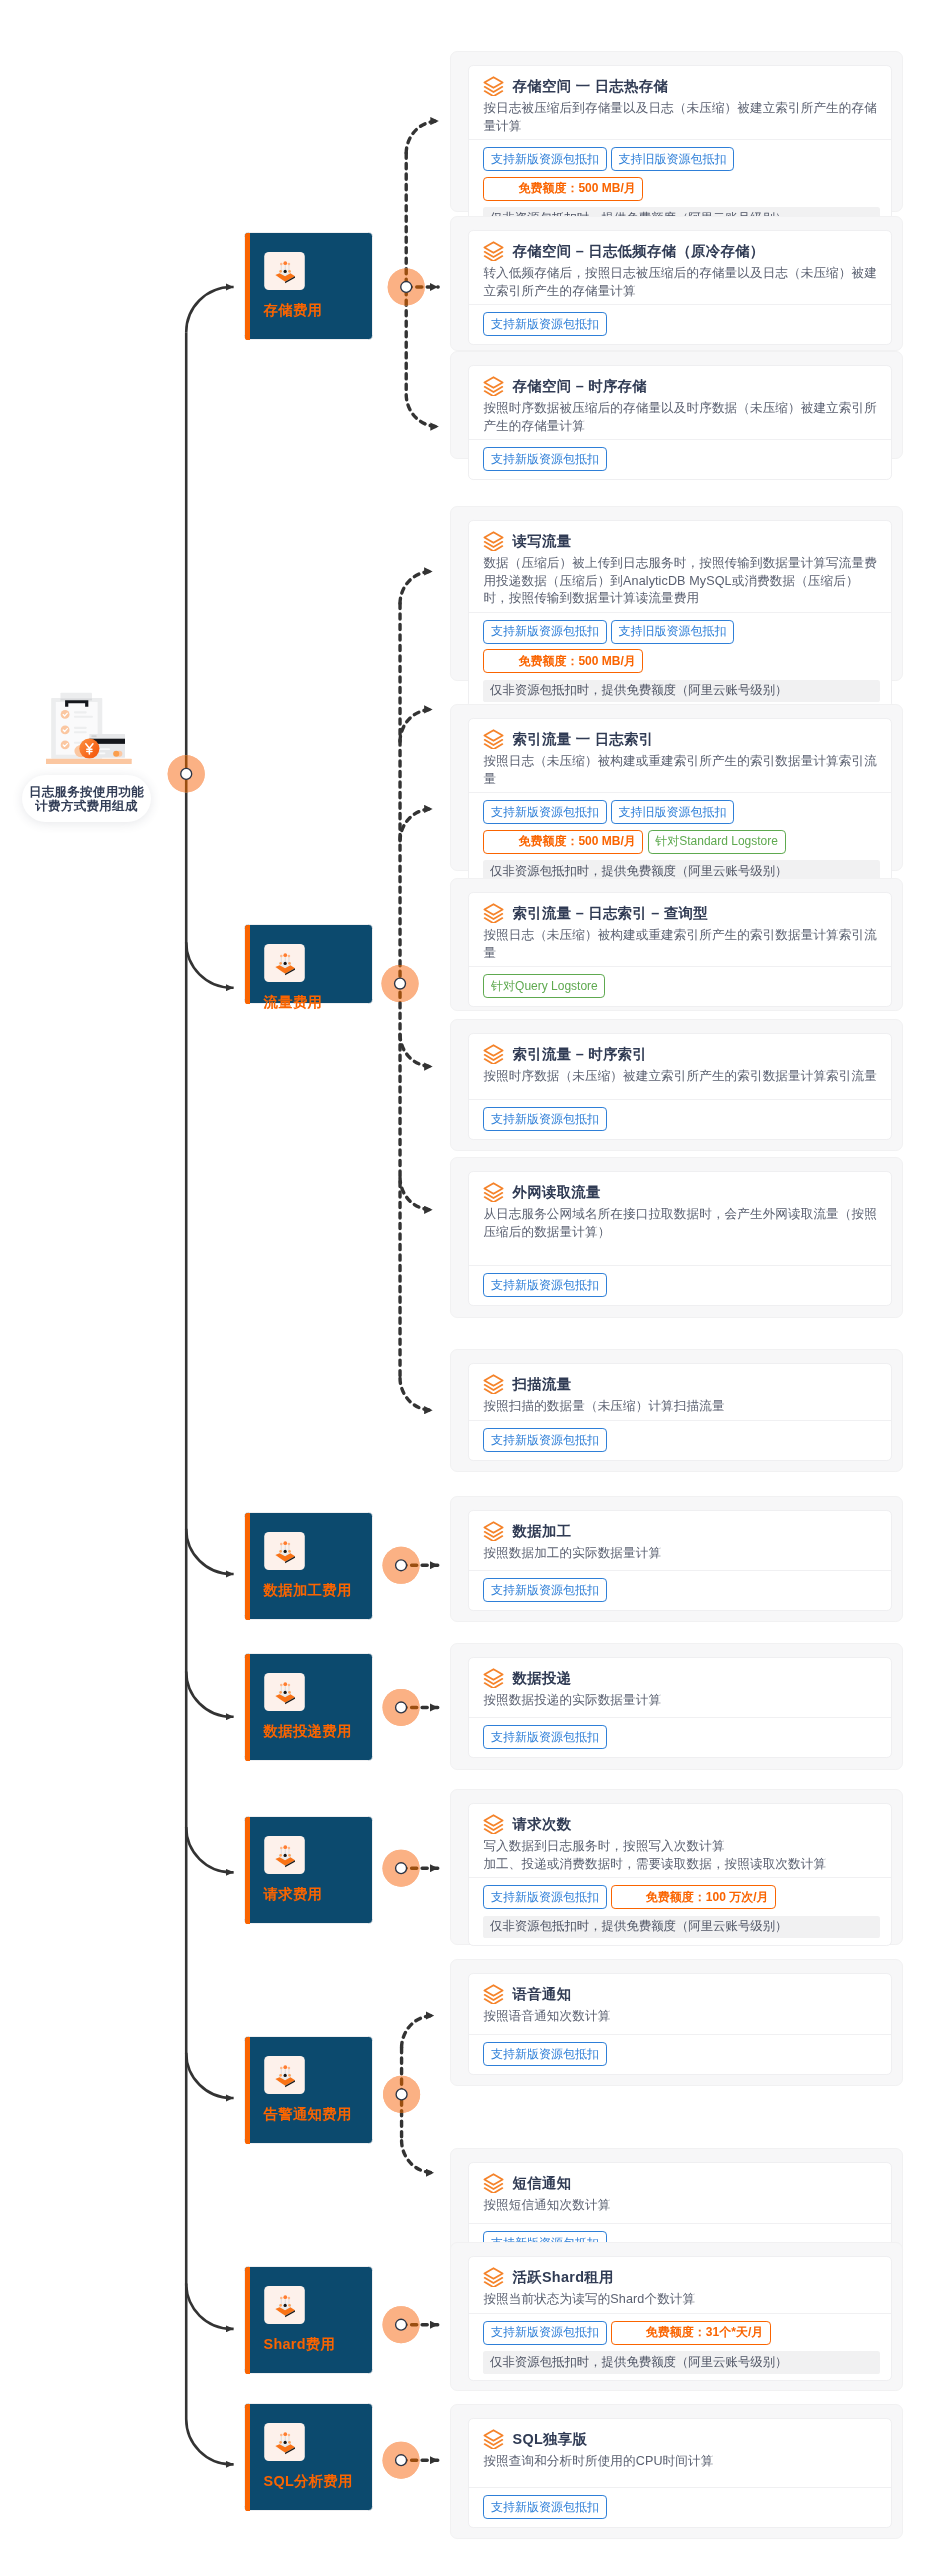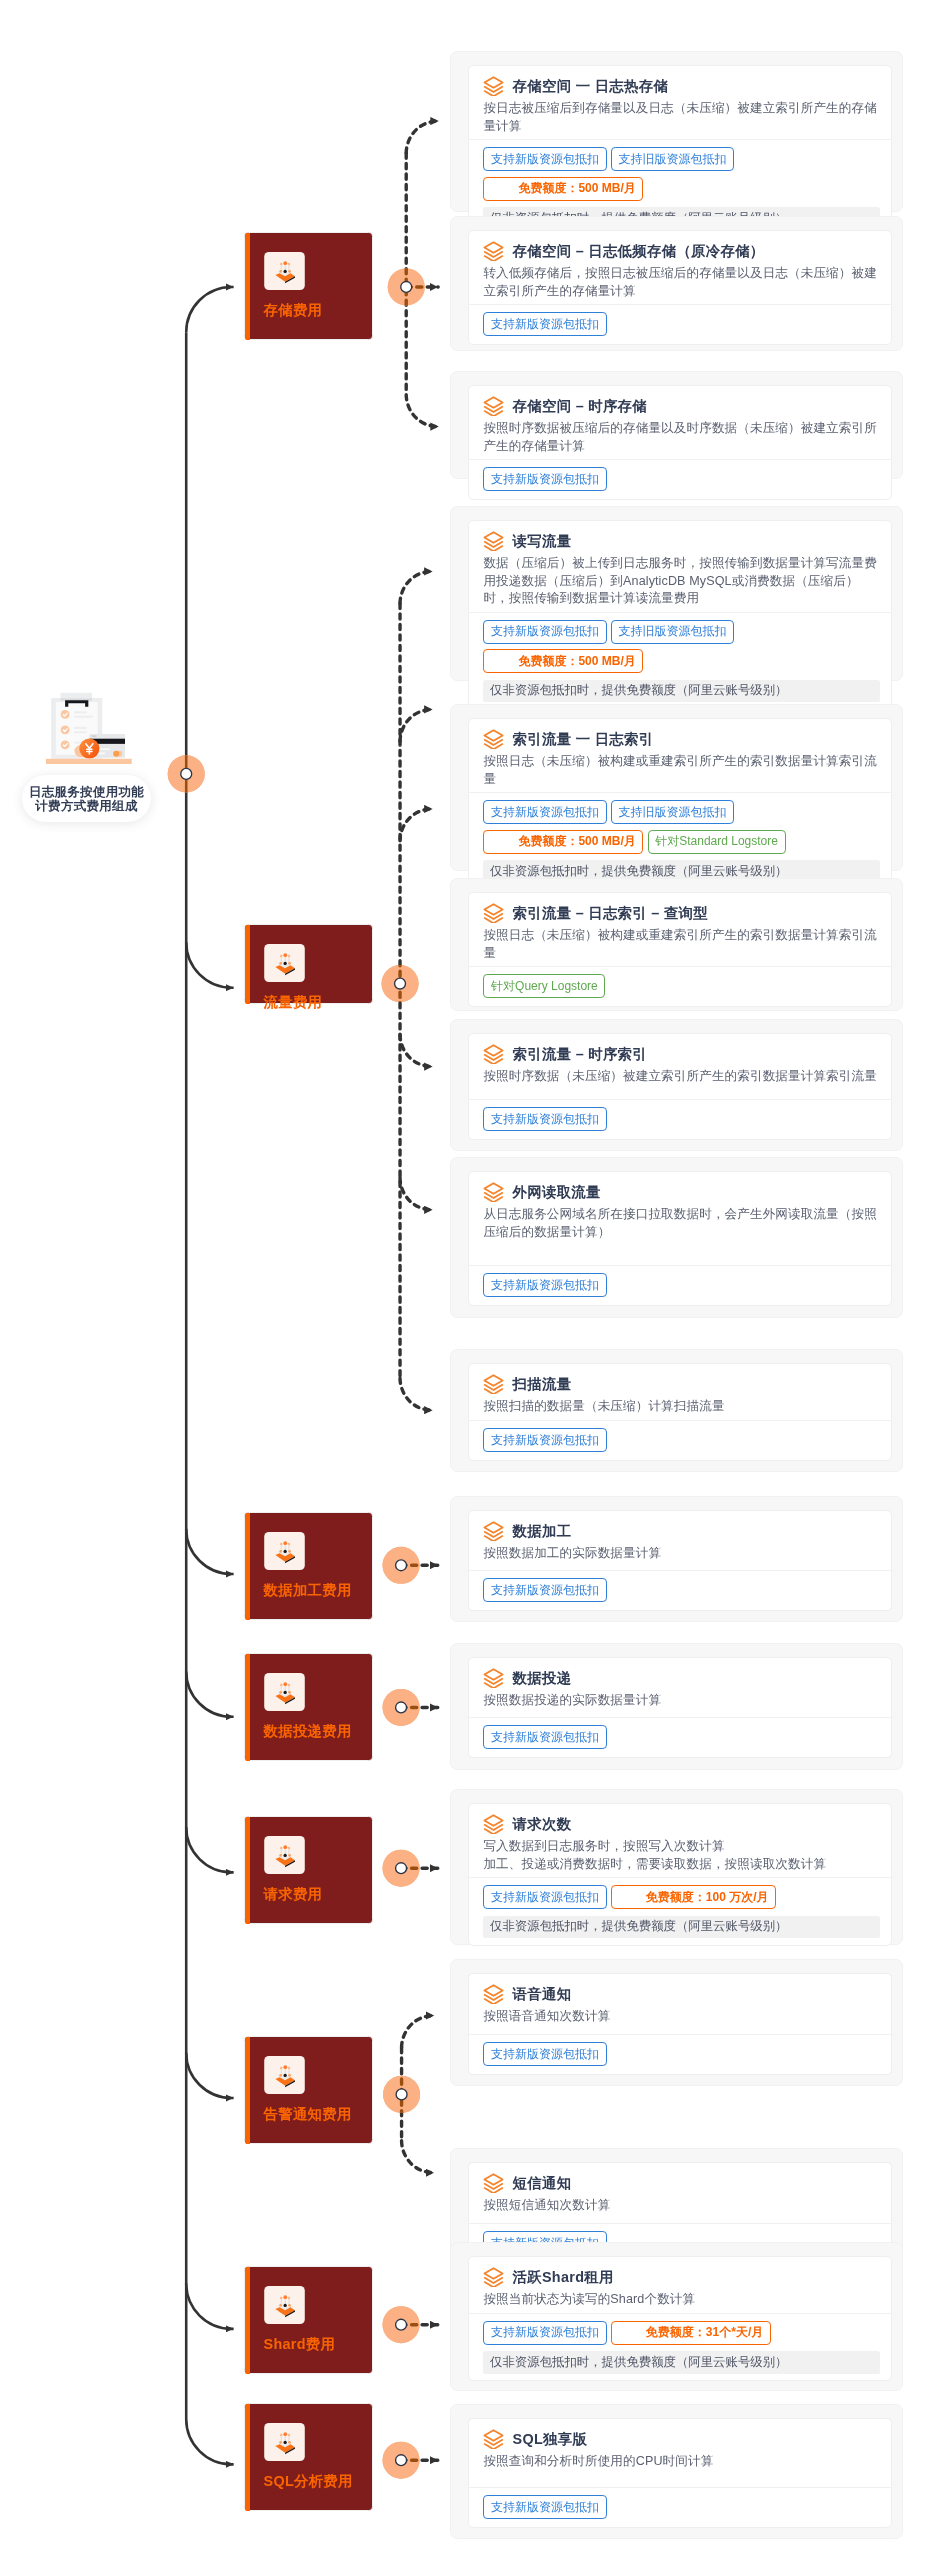--- a/index.html
+++ b/index.html
@@ -11,21 +11,21 @@
   
   #rootnode{position:absolute;left:46px;top:685px;width:95px;z-index:3;}
   #rootnode .illu{width:95px;height:79px;display:block;}
   #rootnode .pill{position:absolute;left:-24px;top:90px;width:129px;height:47px;
      background:#ffffff;border-radius:24px;box-shadow:0 1.5px 10.3px rgba(48,59,84,.12);
      padding:10.3px 0 0;text-align:center;}
   #rootnode .pill div{font-size:12.5px;line-height:14px;font-weight:700;color:#313C55;
      letter-spacing:0.3px;white-space:nowrap;}
 
   
-  .bnode{position:absolute;z-index:3;width:129px;background:#7f1d1d;
+  .bnode{position:absolute;z-index:3;width:129px;background:#0c4a6e;
      border:0.8px solid #EEEFF1;border-radius:4.6px;}
   .bnode .bar{position:absolute;left:-0.5px;top:-0.5px;bottom:-0.5px;width:5.7px;
      background:#FA6400;border-radius:2.6px 0 0 2.6px;}
   .bnode .bicon{position:absolute;left:19px;top:18.5px;width:41px;height:38px;display:block;}
   .bnode .blabel{position:absolute;left:18.5px;top:69px;font-size:14.4px;font-weight:700;
      color:#FA6400;letter-spacing:0.3px;white-space:nowrap;line-height:17.5px;}
 
   
   .cardwrap{position:absolute;z-index:2;left:450px;width:453px;background:#F7F7F8;
      border:0.5px solid #F1F1F2;border-radius:7.2px;}
@@ -163,21 +163,21 @@
           </div>
           <div class="cdesc">转入低频存储后，按照日志被压缩后的存储量以及日志（未压缩）被建立索引所产生的存储量计算</div>
         </div>
         <div class="csep"></div>
         <div class="ctags">
           <span class="tag blue">支持新版资源包抵扣</span>
         </div>
         <div class="cpad"></div>
       </div>
     </div>
-    <div class="cardwrap" style="top: 371px; height: 108px;">
+    <div class="cardwrap" style="top: 351px; height: 108px;">
       <div class="card" style="min-height: 107px;">
         <div class="cbody">
           <div class="chead">
             <div class="ctitle">
               <span class="ic"><svg width="21" height="20" viewBox="0 0 41 39" fill="none">
   <path d="M20.5 2.2 L38.3 12.6 L20.5 23 L2.7 12.6 Z" stroke="#F5832A" stroke-width="3.4" stroke-linejoin="round"></path>
   <path d="M3.2 21.2 L20.5 31.3 L37.8 21.2" stroke="#F5832A" stroke-width="3.4" stroke-linecap="round" stroke-linejoin="round"></path>
   <path d="M3.2 29.5 L20.5 39.6 L37.8 29.5" stroke="#F5832A" stroke-width="3.4" stroke-linecap="round" stroke-linejoin="round"></path>
   </svg></span>
               <span class="tx">存储空间 – 时序存储</span>

